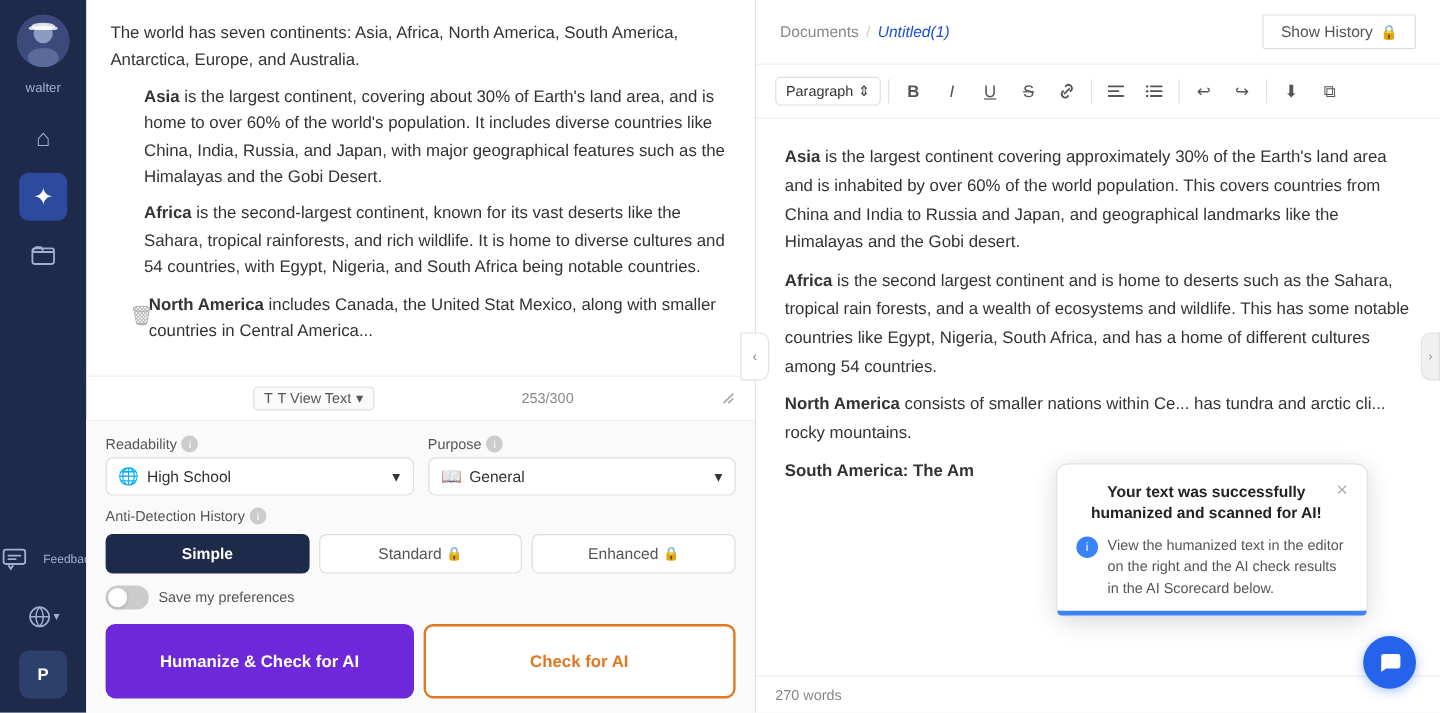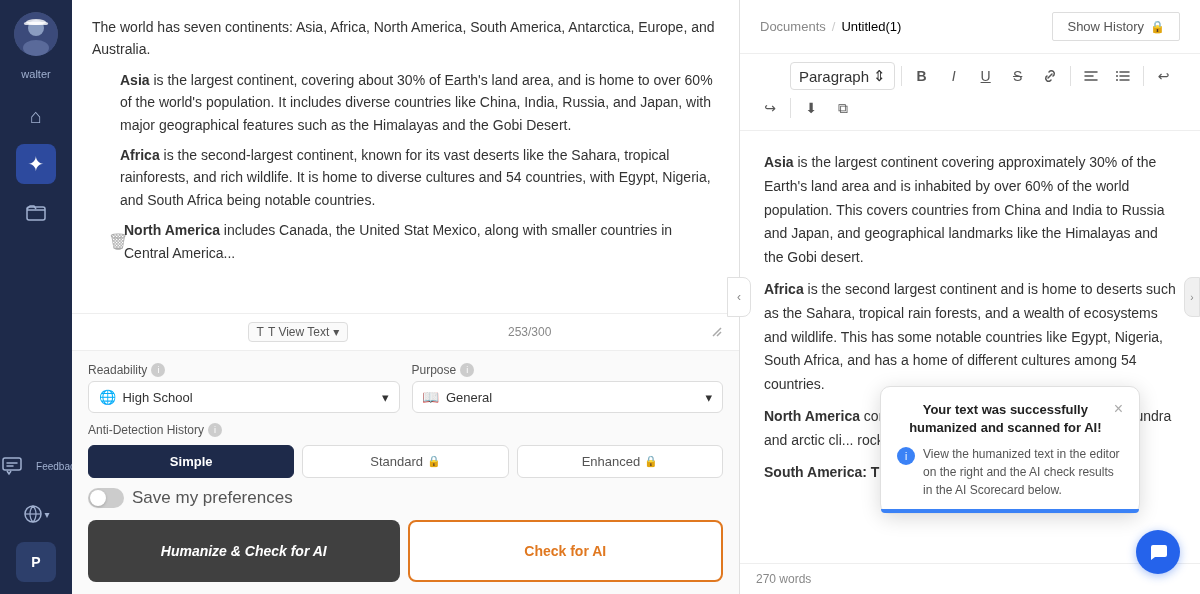--- a/index.html
+++ b/index.html
@@ -54,21 +54,21 @@
     .feedback-icon {
       width: 40px; height: 40px;
       border-radius: 8px;
       display: flex; align-items: center; justify-content: center;
       color: #a0b0d0; font-size: 18px;
     }
     .feedback-label { color: #a0b0d0; font-size: 10px; }
 
     
     .middle-panel {
-      width: 668px;
+      width: 558px;
       background: #fff;
       display: flex;
       flex-direction: column;
       border-right: 1px solid #e0e0e0;
       flex-shrink: 0;
       position: relative;
     }
     .editor-content {
       flex: 1;
       padding: 16px 20px;
@@ -131,39 +131,39 @@
       font-size: 13px; cursor: pointer;
       display: flex; align-items: center; justify-content: center; gap: 4px;
       background: #fff; color: #555;
     }
     .strength-btn.active {
       background: #1e2a4a; color: #fff; border-color: #1e2a4a; font-weight: 600;
     }
     .lock-icon { font-size: 11px; color: #aaa; }
     .save-pref {
       display: flex; align-items: center; gap: 8px;
-      font-size: 17px; color: #555; margin-bottom: 12px;
+      font-size: 12px; color: #555; margin-bottom: 12px;
     }
     .toggle {
       width: 36px; height: 20px; border-radius: 10px;
       background: #ccc; position: relative; cursor: pointer;
     }
     .toggle-thumb {
       width: 16px; height: 16px; border-radius: 50%;
       background: #fff; position: absolute; top: 2px; left: 2px;
       box-shadow: 0 1px 3px rgba(0,0,0,0.2);
     }
     .action-buttons {
       display: flex; gap: 8px;
     }
     .btn-humanize {
       flex: 1; padding: 23px 0;
-      background: #404040; color: #fff;
+      background: #6d28d9; color: #fff;
       border: none; border-radius: 8px;
-      font-size: 14px; font-weight: 600; cursor: pointer; font-style: italic;
+      font-size: 14px; font-weight: 600; cursor: pointer;
     }
     .btn-check {
       flex: 1; padding: 11px 0;
       background: #fff; color: #e07820;
       border: 2px solid #e07820; border-radius: 8px;
       font-size: 14px; font-weight: 600; cursor: pointer;
     }
     .collapse-btn {
       position: absolute; right: -12px; top: 50%;
       transform: translateY(-50%);
@@ -185,35 +185,35 @@
     .right-header {
       display: flex; align-items: center; justify-content: space-between;
       padding: 12px 20px;
       border-bottom: 1px solid #eee;
     }
     .breadcrumb {
       display: flex; align-items: center; gap: 6px;
       font-size: 13px; color: #888;
     }
     .breadcrumb-sep { color: #ccc; }
-    .breadcrumb-current { color: #000000; font-weight: 500; }
+    .breadcrumb-current { color: #1d4ed8; font-weight: 500; font-style: italic; }
     .show-history-btn {
       display: flex; align-items: center; gap: 6px;
       padding: 6px 14px; border: 1px solid #ddd; border-radius: 2px;
       background: #fff; font-size: 13px; color: #555; cursor: pointer;
     }
     .editor-toolbar {
       display: flex; align-items: center; gap: 4px;
       padding: 8px 16px; border-bottom: 1px solid #eee;
       flex-wrap: wrap;
     }
     .toolbar-select {
       display: flex; align-items: center; gap: 4px;
       padding: 4px 8px; border: 1px solid #ddd; border-radius: 4px;
-      font-size: 15px; color: #333; cursor: pointer; background: #fff; margin-left: 34px;
+      font-size: 12px; color: #333; cursor: pointer; background: #fff;
     }
     .toolbar-btn {
       width: 28px; height: 28px;
       display: flex; align-items: center; justify-content: center;
       border-radius: 4px; cursor: pointer; color: #555;
       font-size: 14px; border: none; background: none;
     }
     .toolbar-divider { width: 1px; height: 20px; background: #e0e0e0; margin: 0 2px; }
     .right-content {
       flex: 1; padding: 20px 24px;

